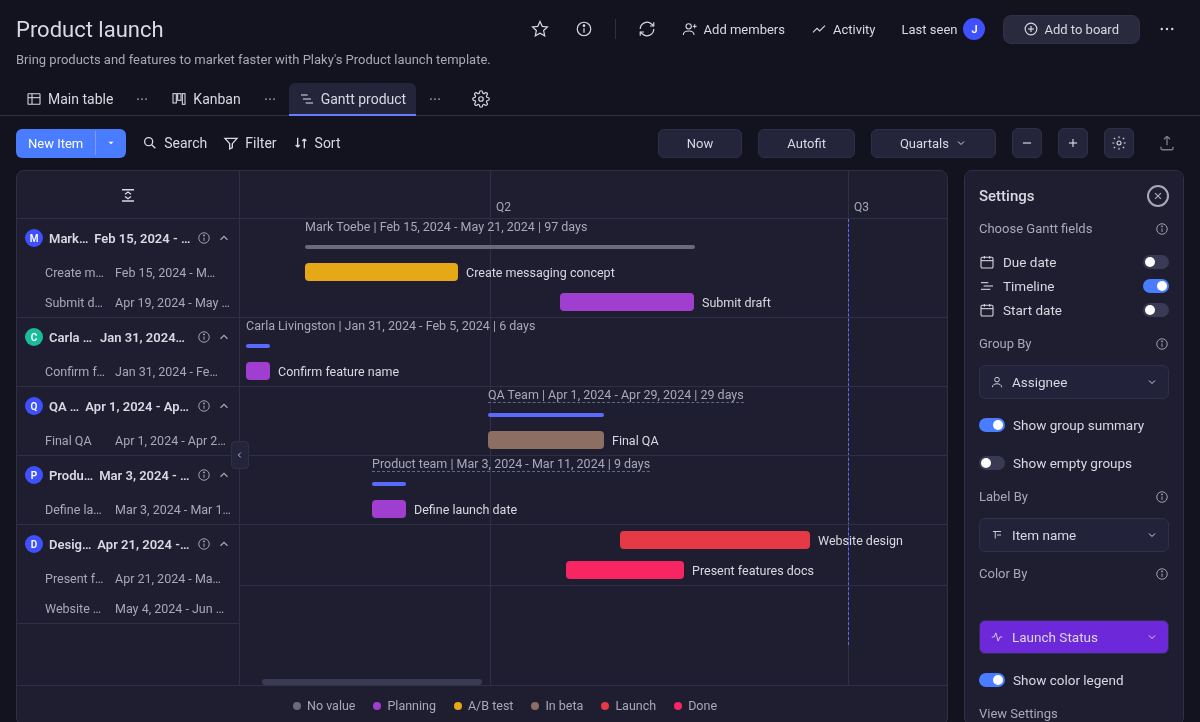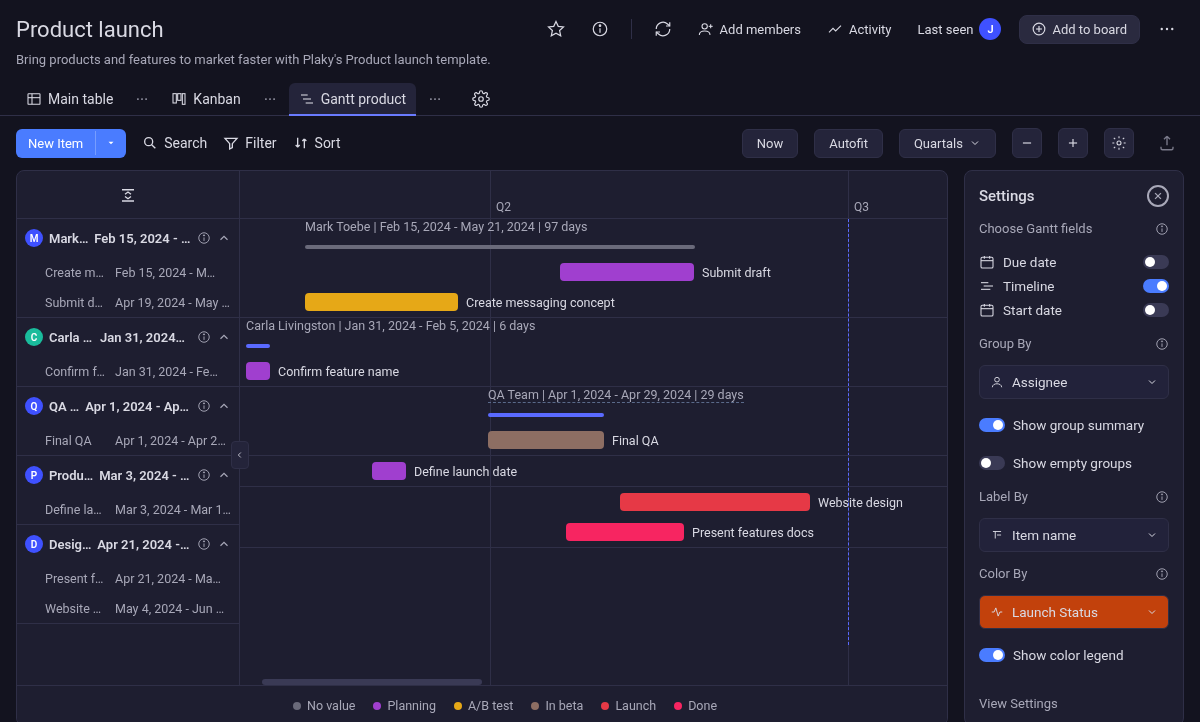--- a/index.html
+++ b/index.html
@@ -71,21 +71,21 @@
     display: flex;
     align-items: center;
     justify-content: center;
     color: #fff;
     font-size: 11px;
     font-weight: 600;
   }
   .add-board-btn {
     border: 1px solid var(--border);
     border-radius: 8px;
-    padding: 6px 12px;
+    padding: 6px 20px;
     display: flex;
     align-items: center;
     gap: 6px;
     background: #2a2a3f;
   }
   .subtitle {
     color: var(--text-dim);
     font-size: 13px;
     margin-top: 6px;
   }
@@ -154,21 +154,21 @@
     align-items: center;
     gap: 6px;
     color: var(--text);
     cursor: pointer;
     font-size: 14px;
   }
   .toolbar-spacer { flex: 1; }
   .pill-btn {
     border: 1px solid var(--border);
     background: #24243a;
-    padding: 6px 14px;
+    padding: 6px 28px;
     border-radius: 6px;
     display: flex;
     align-items: center;
     gap: 6px;
     text-align: right;
   }
   .icon-square {
     border: 1px solid var(--border);
     border-radius: 6px;
     width: 30px;
@@ -464,21 +464,21 @@
   .toggle.on::after { left: 14px; }
   .select {
     border: 1px solid var(--border);
     border-radius: 6px;
     padding: 8px 10px;
     display: flex;
     align-items: center;
     gap: 8px;
     background: #22223a;
   }
-  .select.active { background: #c2410c; }
+  .select.active { background: #6d28d9; margin-top: 25px; }
   .select .val { flex: 1; font-size: 13.5px; }
   .view-settings {
     color: var(--text-dim);
     font-size: 13px;
     margin-top: auto;
   }
 </style>
 </head>
 <body>
 
@@ -816,26 +816,26 @@
         <div class="q-line" style="left:250px;top:48px;bottom:0;position:absolute"></div>
         <div class="q-line" style="left:608px;top:48px;bottom:0;position:absolute"></div>
         <div class="now-line" style="left:608px"></div>
         <div id="right-rows" class="right-rows">
             <div class="g-row">
               <div class="summary-line">
       <div class="summary-text" style="left:65px;">Mark Toebe | Feb 15, 2024 - May 21, 2024 | 97 days</div>
       <div class="summary-bar gray" style="left:65px;width:390px"></div>
     </div>
               <div class="bar-row">
+      <div class="bar" style="left:65px;width:153px;background:#e6a817"></div>
+      <div class="bar-label" style="left:226px">Create messaging concept</div>
+    </div>
+              <div class="bar-row">
       <div class="bar" style="left:320px;width:134px;background:#a03fcf"></div>
       <div class="bar-label" style="left:462px">Submit draft</div>
-    </div>
-              <div class="bar-row">
-      <div class="bar" style="left:65px;width:153px;background:#e6a817"></div>
-      <div class="bar-label" style="left:226px">Create messaging concept</div>
     </div>
             </div>
             <div class="g-row">
               <div class="summary-line">
       <div class="summary-text" style="left:6px;">Carla Livingston | Jan 31, 2024 - Feb 5, 2024 | 6 days</div>
       <div class="summary-bar " style="left:6px;width:24px"></div>
     </div>
               <div class="bar-row">
       <div class="bar" style="left:6px;width:24px;background:#a03fcf"></div>
       <div class="bar-label" style="left:38px">Confirm feature name</div>
@@ -845,20 +845,24 @@
               <div class="summary-line">
       <div class="summary-text" style="left:248px;border-bottom:1px dashed #5a6a8a;">QA Team | Apr 1, 2024 - Apr 29, 2024 | 29 days</div>
       <div class="summary-bar " style="left:248px;width:116px"></div>
     </div>
               <div class="bar-row">
       <div class="bar" style="left:248px;width:116px;background:#8d6e63"></div>
       <div class="bar-label" style="left:372px">Final QA</div>
     </div>
             </div>
             <div class="g-row">
+              <div class="summary-line">
+      <div class="summary-text" style="left:132px;border-bottom:1px dashed #5a6a8a;">Product team | Mar 3, 2024 - Mar 11, 2024 | 9 days</div>
+      <div class="summary-bar " style="left:132px;width:34px"></div>
+    </div>
               <div class="bar-row">
       <div class="bar" style="left:132px;width:34px;background:#a03fcf"></div>
       <div class="bar-label" style="left:174px">Define launch date</div>
     </div>
             </div>
             <div class="g-row">
               <div class="bar-row">
       <div class="bar" style="left:380px;width:190px;background:#e63946"></div>
       <div class="bar-label" style="left:578px">Website design</div>
     </div>

